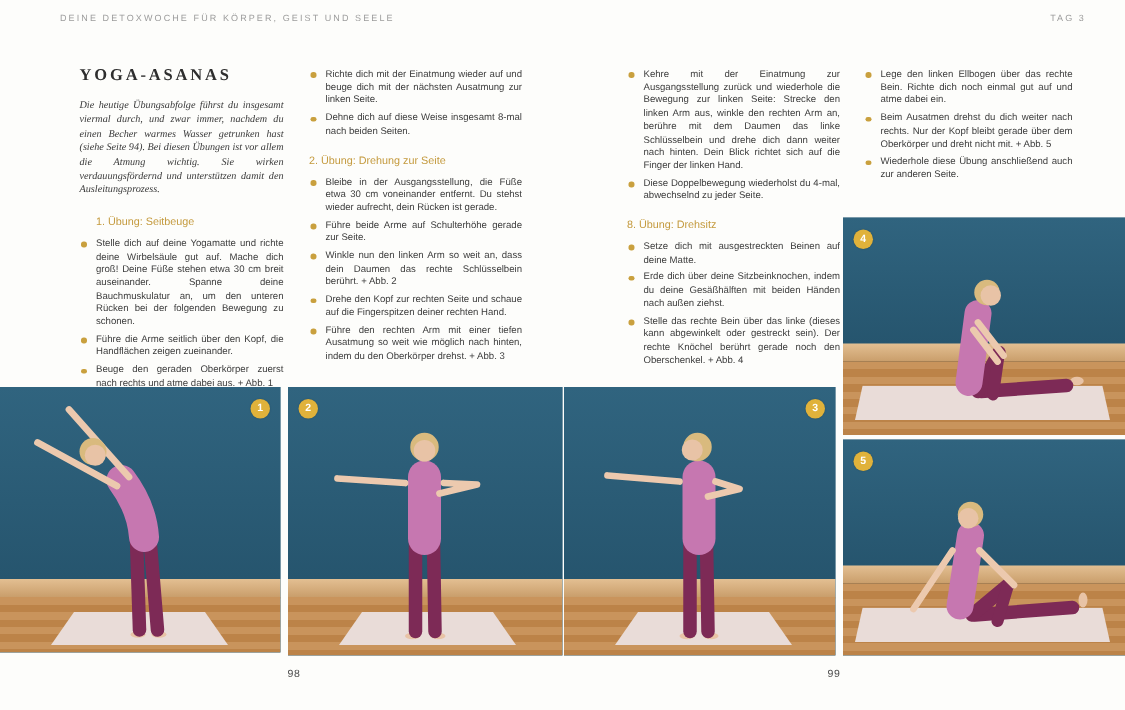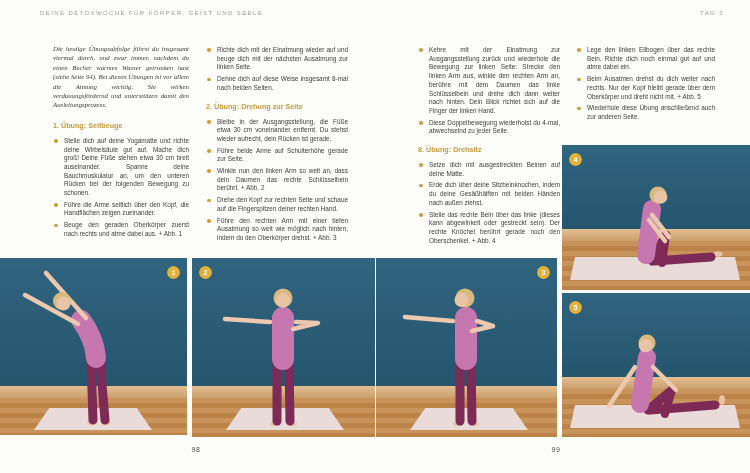--- a/index.html
+++ b/index.html
@@ -28,24 +28,24 @@
     font-family:"Liberation Serif", serif;
     font-size:11px; letter-spacing:1.9px; color:#2e2e2e;
     font-weight:600; margin:0 0 10px 0; white-space:nowrap;
   }
   .intro {
     font-family:"Liberation Serif", serif; font-style:italic;
     font-size:6.8px; line-height:9.4px; text-align:justify;
     color:#3a3a3a; margin:0 0 11px 0;
   }
   .sec-heading {
-    color:#c49a3e; font-size:7.2px; font-weight:bold;
+    color:#c49a3e; font-size:7.2px; font-weight:normal;
     margin:9px 0 7px 0; white-space:nowrap;
   }
-  .sec-heading.first { margin-top:0; }
+  .sec-heading.first { margin-top:0;margin-left:11px; }
   ul.bullets { list-style:none; margin:0; padding:0;
     font-size:6.4px; line-height:8.7px; text-align:justify; }
   ul.bullets li { position:relative; padding-left:11px; margin-bottom:3px; }
   ul.bullets li::before {
     content:""; position:absolute; left:1px; top:2.4px;
     width:3.6px; height:3.6px; border-radius:50%; background:#c9a03e;
   }
 
   
   .photo { position:absolute; overflow:hidden; background:#2b5c77; }
@@ -90,20 +90,21 @@
   .folio.lft { left:186px; }
   .folio.rgt { left:546px; }
 </style>
 </head>
 <body>
 
 <div class="running-head lft">DEINE DETOXWOCHE FÜR KÖRPER, GEIST UND SEELE</div>
 <div class="running-head rgt">TAG 3</div>
 
 <div class="col col-1">
+  <h1 class="page-title">YOGA-ASANAS</h1>
   <p class="intro">Die heutige Übungsabfolge führst du insgesamt viermal durch, und zwar immer, nachdem du einen Becher warmes Wasser getrunken hast (siehe Seite 94). Bei diesen Übungen ist vor allem die Atmung wichtig. Sie wirken verdauungsfördernd und unterstützen damit den Ausleitungsprozess.</p>
   <div class="sec-heading first">1. Übung: Seitbeuge</div>
   <ul class="bullets">
     <li>Stelle dich auf deine Yogamatte und richte deine Wirbelsäule gut auf. Mache dich groß! Deine Füße stehen etwa 30 cm breit auseinander. Spanne deine Bauchmuskulatur an, um den unteren Rücken bei der folgenden Bewegung zu schonen.</li>
     <li>Führe die Arme seitlich über den Kopf, die Handflächen zeigen zueinander.</li>
     <li>Beuge den geraden Oberkörper zuerst nach rechts und atme dabei aus. + Abb. 1</li>
   </ul>
 </div>
 
 <div class="col col-2">

